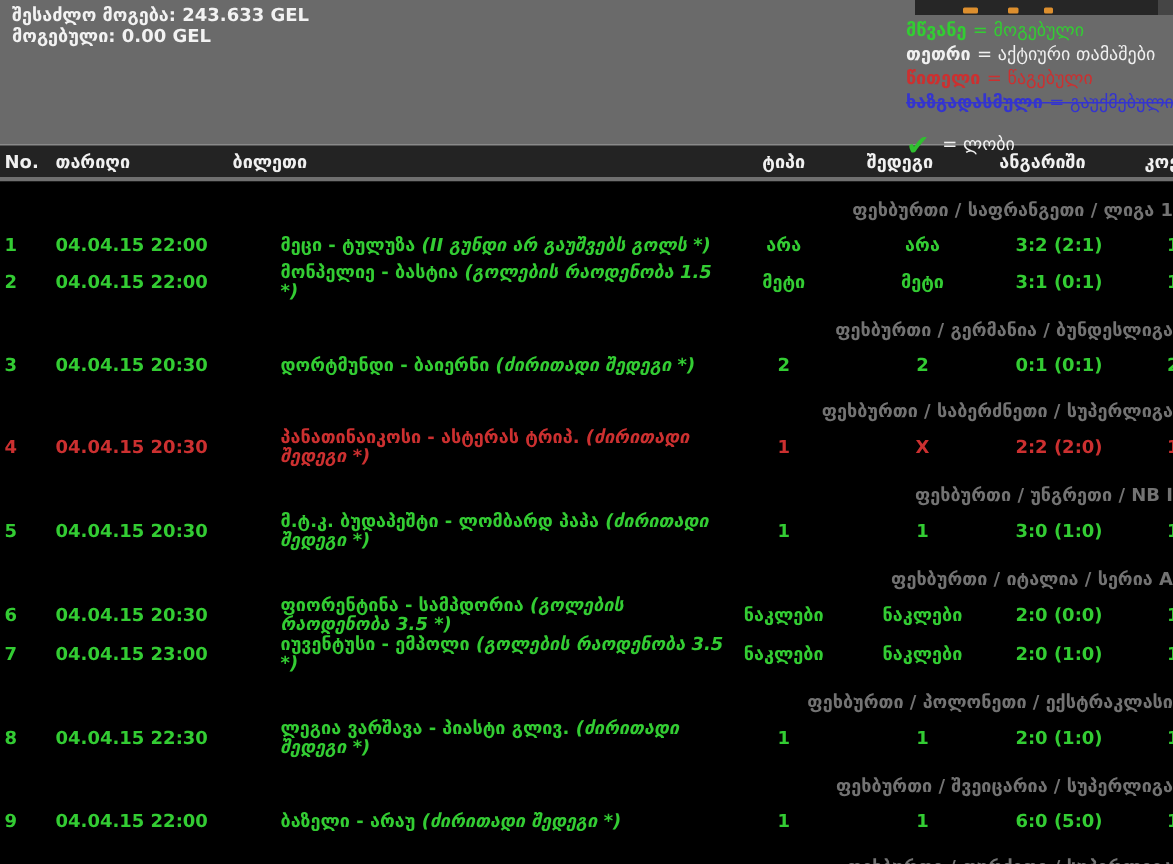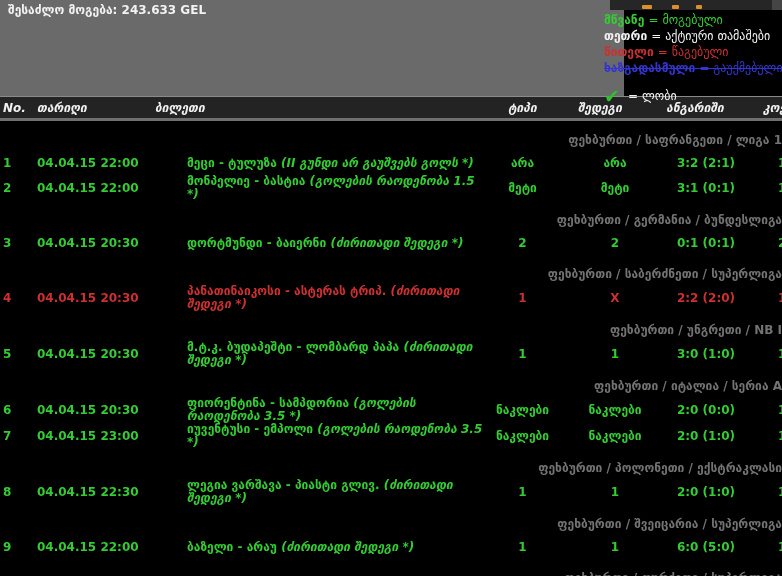--- a/index.html
+++ b/index.html
@@ -1,20 +1,20 @@
 <!DOCTYPE html>
 <html><head>
 <meta charset="utf-8">
 <style>
   * { margin:0; padding:0; box-sizing:border-box; }
   html,body { width:782px; height:576px; overflow:hidden; background:#000; }
   body { font-family:"DejaVu Sans", sans-serif; font-weight:bold; font-size:12px; position:relative; }
 
   
-  .top-panel { position:relative; width:624px; height:96px; background:#6a6a6a; }
+  .top-panel { position:relative; width:782px; height:96px; background:#6a6a6a; }
   .summary { position:absolute; left:8px; top:3px; color:#f2f2f2; line-height:14px; }
   .summary div { white-space:nowrap; }
 
   .clipped-bar { position:absolute; left:610px; top:0; width:162px; height:10px; background:#262626; overflow:hidden; }
   .clipped-bar .dash { position:absolute; top:5px; height:4px; background:#dd8f2e; border-radius:1px; }
   .clipped-bar .d1 { left:32px; width:10px; }
   .clipped-bar .d2 { left:62px; width:7px; }
   .clipped-bar .d3 { left:86px; width:6px; }
   .clipped-corner { position:absolute; left:772px; top:0; width:10px; height:10px; background:#454545; }
 
@@ -26,21 +26,21 @@
   .lg-red   { color:#cc3030; }
   .lg-white { color:#f0f0f0; }
   .lg-blue  { color:#3434cf; text-decoration:line-through; }
   .lg-check { color:#f0f0f0; margin-top:12px; }
   .check-glyph { color:#2fbf2f; font-size:19px; vertical-align:-3px; margin-right:4px; }
 
   
   .grid { display:grid; grid-template-columns:35px 120px 335px 65px 90px 100px 37px; width:782px; }
   .thead { height:25px; background:#232323; border-top:1px solid #8a8a8a; border-bottom:3px solid #6f6f6f;
            color:#f0f0f0; align-items:center; }
-  .thead .c { white-space:nowrap; overflow:hidden;font-style:italic; }
+  .thead .c { white-space:nowrap; overflow:hidden; }
   .c-no   { padding-left:3px; }
   .c-date { padding-left:2px; }
   .c-ticket { padding-left:0; }
   .c-type, .c-result, .c-score { text-align:center; }
   .thead .c-ticket { padding-left:0; }
   .thead .c-coef { padding-left:18px; }
 
   .tbody { background:#000; }
   .group-row { padding-top:12px; height:30px; }
   .group-row .league { grid-column:1 / 8; padding-left:8px; color:#737373; white-space:nowrap;text-align:right; }
@@ -59,20 +59,24 @@
 </head>
 <body>
 
 <div class="top-panel">
 
   <div class="summary">
     <div>
       <span>შესაძლო მოგება:</span>
       <span>243.633 GEL</span>
     </div>
+    <div>
+      <span>მოგებული:</span>
+      <span>0.00 GEL</span>
+    </div>
   </div>
 
   <div class="clipped-bar">
     <span class="dash d1"></span>
     <span class="dash d2"></span>
     <span class="dash d3"></span>
   </div>
   <div class="clipped-corner"></div>
 
   <div class="legend">

